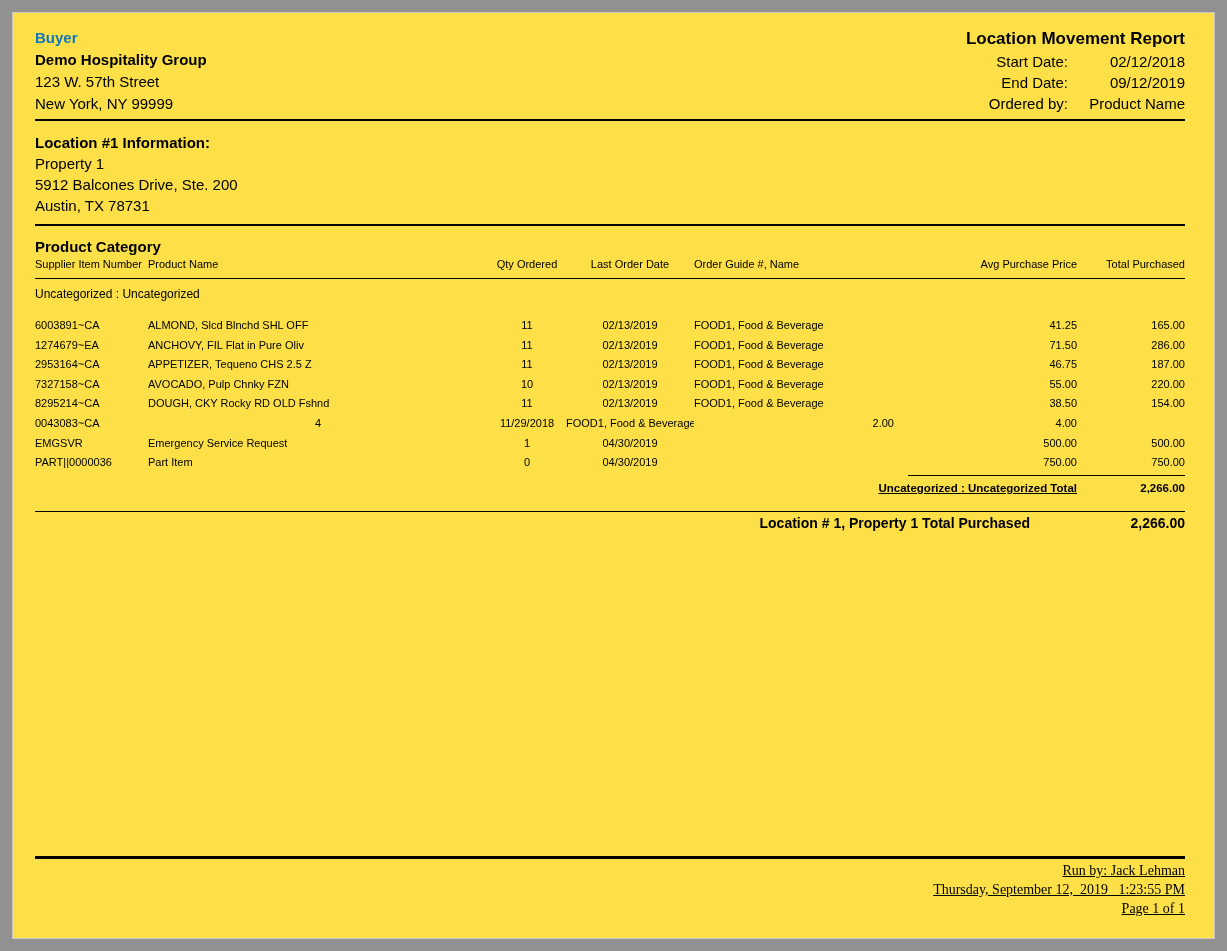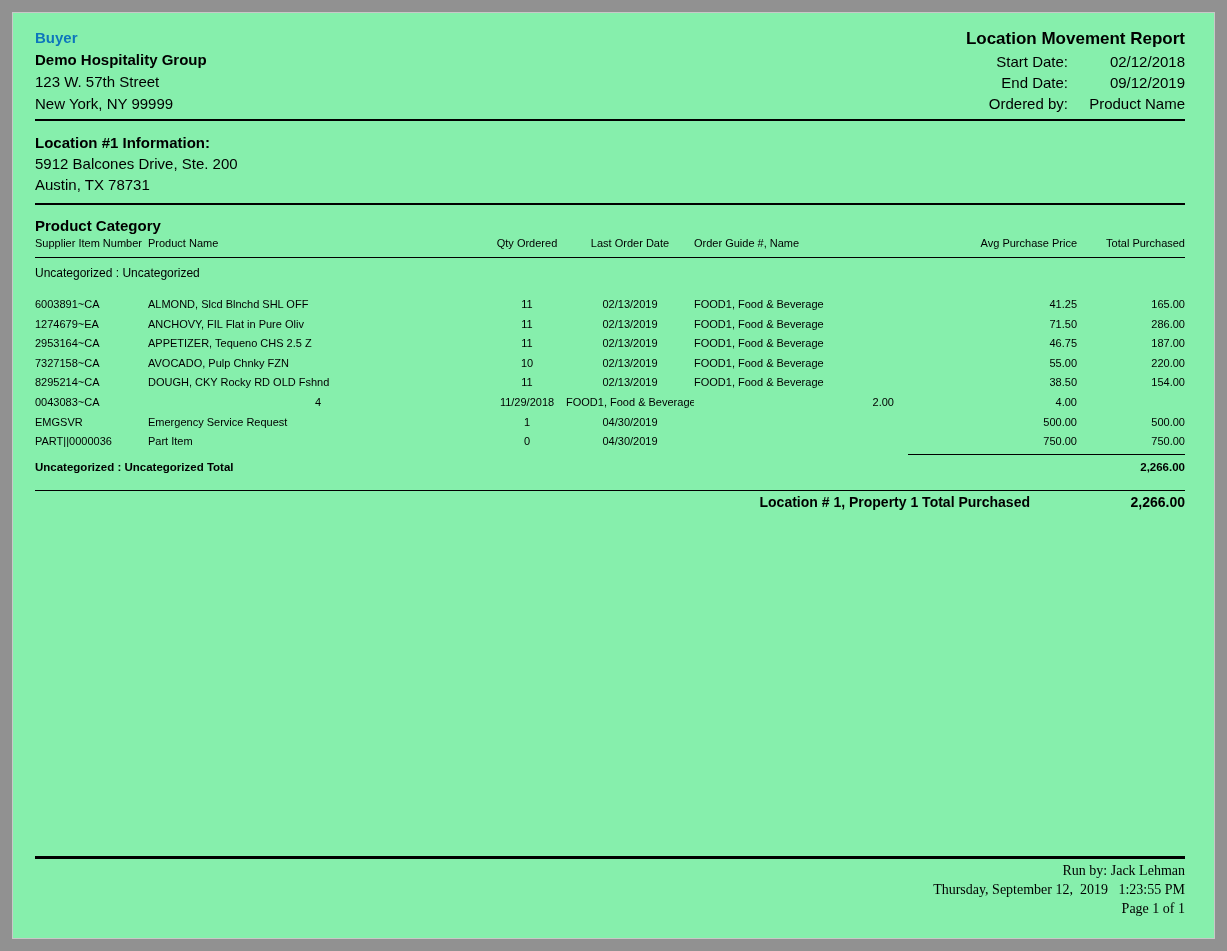--- a/index.html
+++ b/index.html
@@ -5,21 +5,21 @@
   html,body{margin:0;padding:0;}
   body{
     width:1227px;height:951px;
     background:#919191;
     font-family:"Liberation Sans","DejaVu Sans",sans-serif;
     color:#000;
     overflow:hidden;
   }
   .frame{width:1227px;height:951px;box-sizing:border-box;padding:12px;}
   .page{
-    width:1203px;height:927px;background:#86efac;position:relative;
+    width:1203px;height:927px;background:#fde047;position:relative;
     box-shadow:inset 0 0 0 1px #c8c8c8;
   }
   .content{padding:15px 30px 0 23px;}
   
   .header{display:flex;justify-content:space-between;align-items:flex-start;}
   .header-left{font-size:15px;line-height:22px;}
   .buyer{font-weight:bold;color:#0d76bc;}
   .company{font-weight:bold;}
   .header-right{text-align:right;}
   .report-title{font-size:17px;font-weight:bold;line-height:24px;}
@@ -46,33 +46,33 @@
   .c-center{text-align:center;}
   .c-right{text-align:right;}
   .rule-colhead{margin-top:7px;}
   .group-label{font-size:12px;line-height:15px;margin-top:8px;}
   .rows{margin-top:14px;}
   .grid-row{font-size:11px;line-height:19.6px;}
   .grid-row > div{white-space:nowrap;overflow:hidden;}
   
   .subtotal-rule{margin-left:auto;width:277px;margin-top:2px;}
   .subtotal-row{display:flex;margin-top:5px;font-size:11.5px;font-weight:bold;line-height:14px;}
-  .subtotal-label{width:1042px;text-align:left;}
+  .subtotal-label{width:1042px;text-align:right;text-decoration:underline;}
   .subtotal-value{width:108px;text-align:right;}
   .rule-grand{margin-top:16px;}
   .grand-row{display:flex;margin-top:3px;font-size:14px;font-weight:bold;line-height:16px;}
   .grand-label{width:995px;text-align:right;}
   .grand-value{flex:1;text-align:right;}
   
   .footer{position:absolute;top:844px;left:23px;right:30px;}
   .footer-text{
     text-align:right;font-family:"Liberation Serif","DejaVu Serif",serif;
     font-size:14px;line-height:19px;margin-top:2px;
   }
-  .footer-text div{white-space:pre;}
+  .footer-text div{white-space:pre;text-decoration:underline;}
 </style>
 </head>
 <body>
 
 <div class="frame">
   <div class="page">
     <div class="content">
 
       <div class="header">
         <div class="header-left">
@@ -94,20 +94,21 @@
           <div class="meta-row">
             <div class="meta-label">Ordered by:</div>
             <div class="meta-value">Product Name</div>
           </div>
         </div>
       </div>
 
       <div class="rule rule-2 rule-head"></div>
 
       <div class="loc-heading">Location #1 Information:</div>
+      <div class="loc-line">Property 1</div>
       <div class="loc-line">5912 Balcones Drive, Ste. 200</div>
       <div class="loc-line">Austin, TX 78731</div>
 
       <div class="rule rule-2 rule-loc"></div>
 
       <div class="section-heading">Product Category</div>
 
       <div class="grid col-head">
         <div>Supplier Item Number</div>
         <div>Product Name</div>

